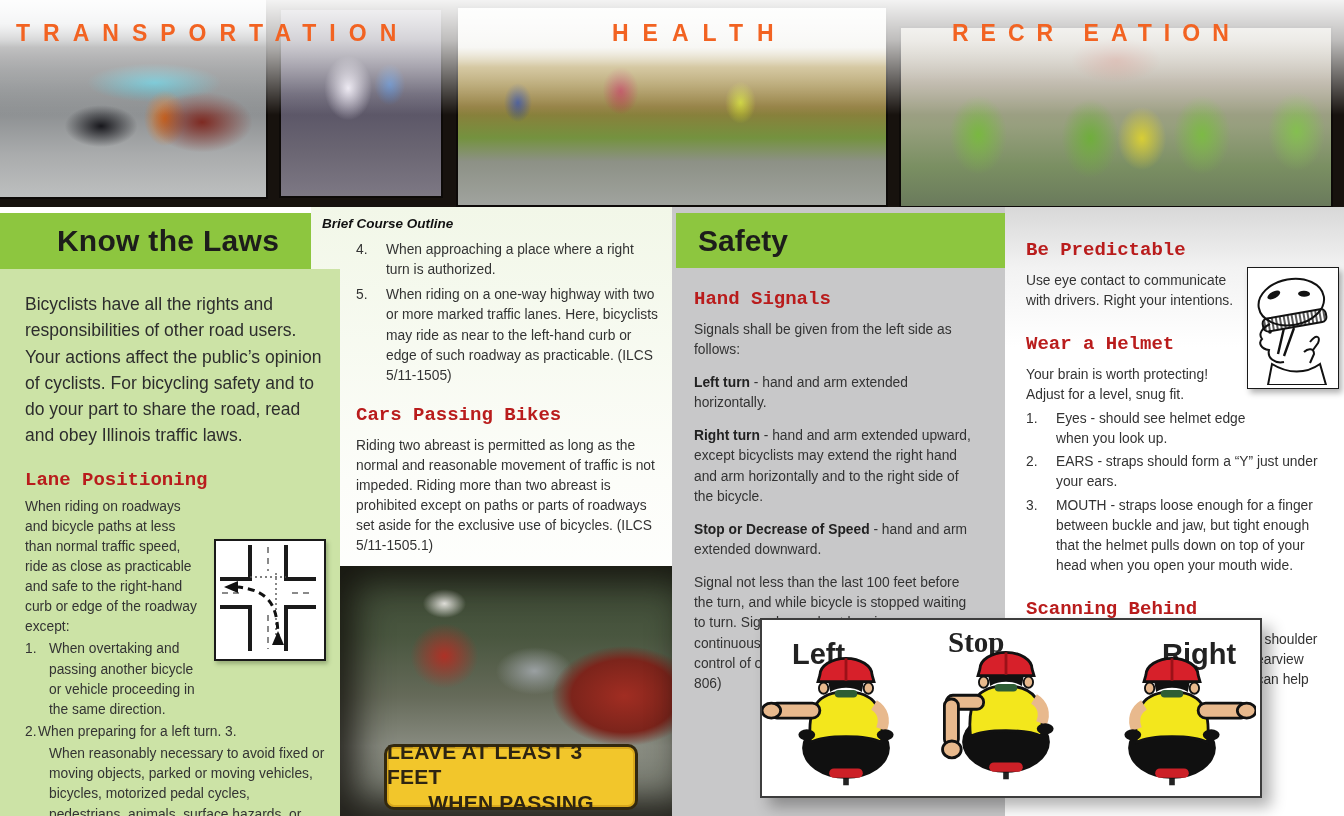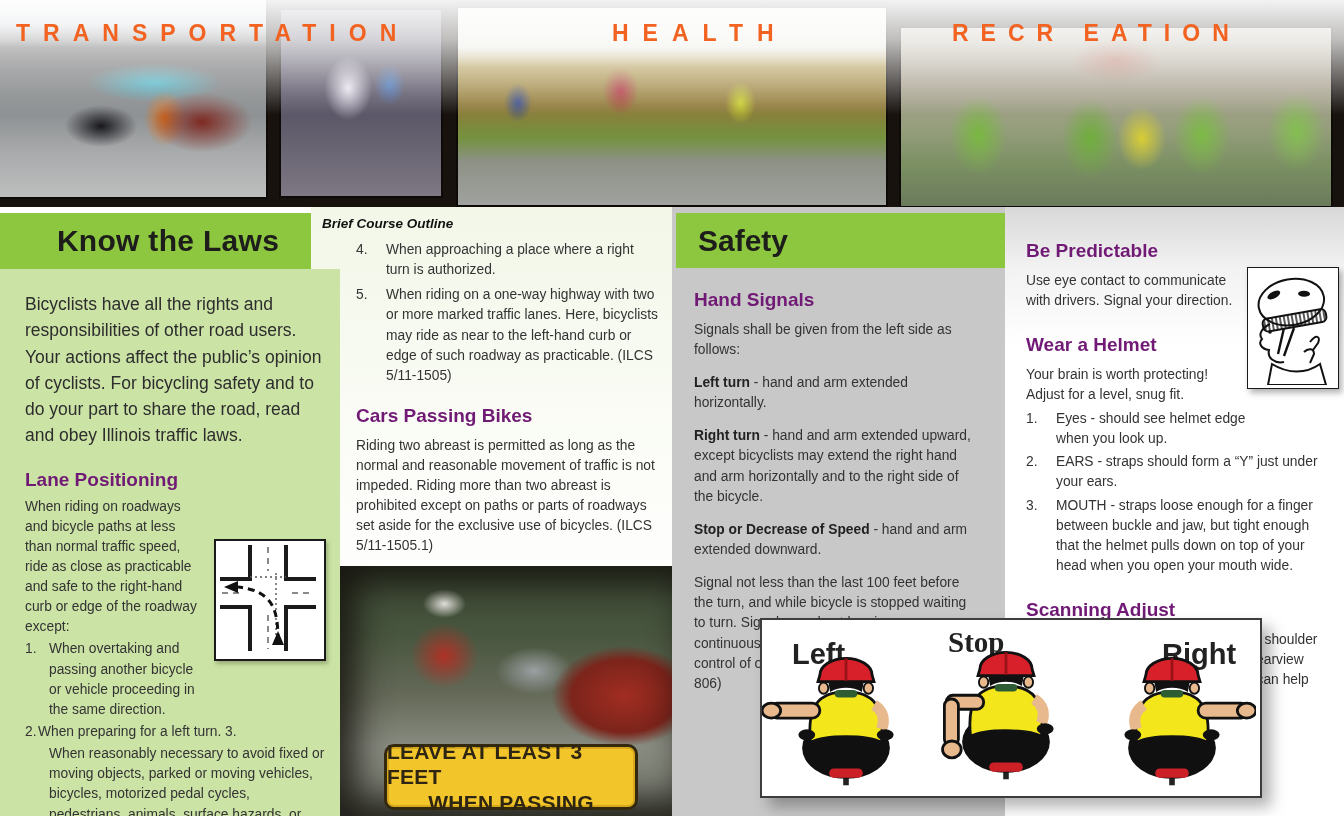--- a/index.html
+++ b/index.html
@@ -44,21 +44,21 @@
   #title1{left:16px;letter-spacing:13px;}
   #title2{left:612px;letter-spacing:14px;}
   #title3{left:952px;letter-spacing:12px;}
 
   
   #col1-bar{left:0;top:213px;width:311px;height:56px;background:#8DC63F;}
   #col1-bar h1{margin:0;padding:0 0 0 25px;font-size:30px;line-height:56px;color:#1d1d1b;letter-spacing:0.3px;text-align:center;}
   #col1-body{left:0;top:269px;width:340px;height:547px;background:#CCE3A6;}
   #col1-content{padding:22px 14px 0 25px;}
   #intro-par{font-size:17.5px;line-height:1.5;color:#2d2d2d;margin:0 0 10px 0;}
-  .orange-h{font-size:19px;font-weight:bold;color:#701a75;margin:20px 0 6px 0;}
+  .orange-h{font-size:19px;font-weight:bold;color:#b91c1c;margin:20px 0 6px 0;font-family:Liberation Mono, monospace;}
   .small-body{font-size:13.8px;line-height:1.46;color:#333;}
   #lane-diagram-box{float:right;width:108px;height:118px;margin:42px 0 6px 10px;background:#ffffff;
     border:2px solid #1a1a1a;box-shadow:2px 3px 4px rgba(60,80,40,0.35);}
   .lanerow{display:flex;margin-top:2px;}
   .lanerow .num{flex:none;width:24px;}
   .lanerow.overlap .num{width:13px;}
   .lanerow .txt{flex:1;}
 
   
   #col2-bg{left:311px;top:207px;width:361px;height:609px;
@@ -200,37 +200,37 @@
     <p>Signals shall be given from the left side as follows:</p>
     <p><span class="lead">Left turn</span><span> - hand and arm extended horizontally.</span></p>
     <p><span class="lead">Right turn</span><span> - hand and arm extended upward, except bicyclists may extend the right hand and arm horizontally and to the right side of the bicycle.</span></p>
     <p><span class="lead">Stop or Decrease of Speed</span><span> - hand and arm extended downward.</span></p>
     <p>Signal not less than the last 100 feet before the turn, and while bicycle is stopped waiting to turn. Signals need not be given continuously if the hand is needed in the control of operation of the bicycle. (ILCS 5/11-806)</p>
   </div>
 
   <div id="col4-bg" class="abs"></div>
   <div id="col4-content" class="abs small-body">
     <div class="orange-h" style="margin-top:0;">Be Predictable</div>
-    <p class="narrow">Use eye contact to communicate with drivers. Signal your direction.</p>
+    <p class="narrow">Use eye contact to communicate with drivers. Right your intentions.</p>
     <div class="orange-h">Wear a Helmet</div>
     <div class="narrow">Your brain is worth protecting!</div>
     <div class="narrow" style="margin-bottom:4px;">Adjust for a level, snug fit.</div>
     <div class="hlistrow" style="width:240px;">
       <span class="num">1.</span>
       <span class="txt">Eyes - should see helmet edge when you look up.</span>
     </div>
     <div class="hlistrow">
       <span class="num">2.</span>
       <span class="txt">EARS - straps should form a “Y” just under your ears.</span>
     </div>
     <div class="hlistrow">
       <span class="num">3.</span>
       <span class="txt">MOUTH - straps loose enough for a finger between buckle and jaw, but tight enough that the helmet pulls down on top of your head when you open your mouth wide.</span>
     </div>
-    <div class="orange-h">Scanning Adjust</div>
+    <div class="orange-h">Scanning Behind</div>
     <p>Become proficient at looking over your shoulder without swerving. Consider getting a rearview mirror. Checking traffic in back of you can help you blend better with the flow of traffic.</p>
   </div>
 
   <div id="helmet-cartoon" class="abs">
     <svg width="87" height="117" viewBox="0 0 87 117">
       <defs>
         <pattern id="hatch" width="4" height="14" patternUnits="userSpaceOnUse">
           <path d="M2,0 V14" stroke="#111" stroke-width="1.4"></path>
         </pattern>
       </defs>

